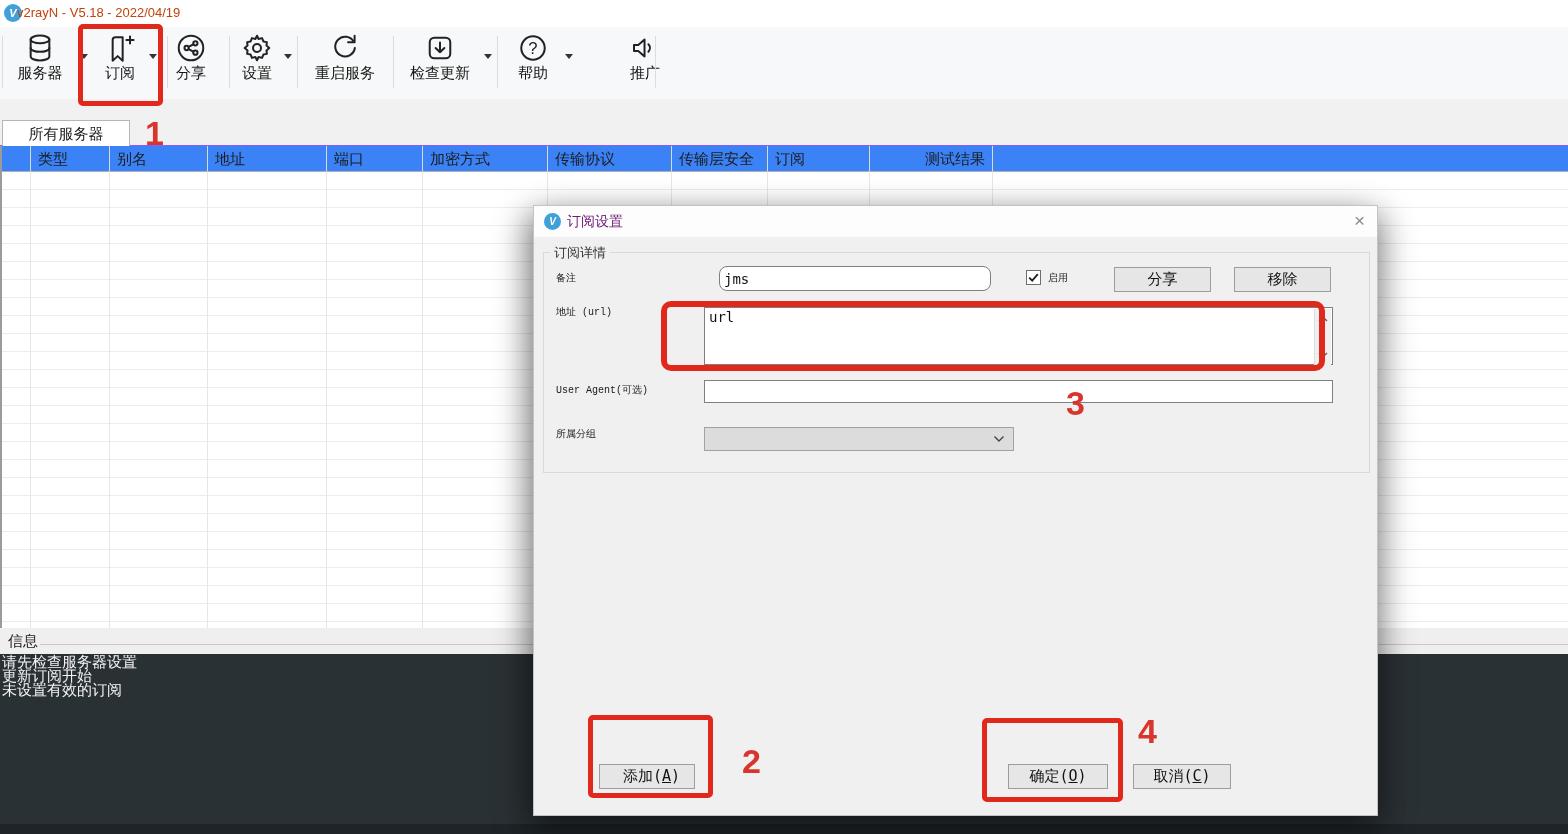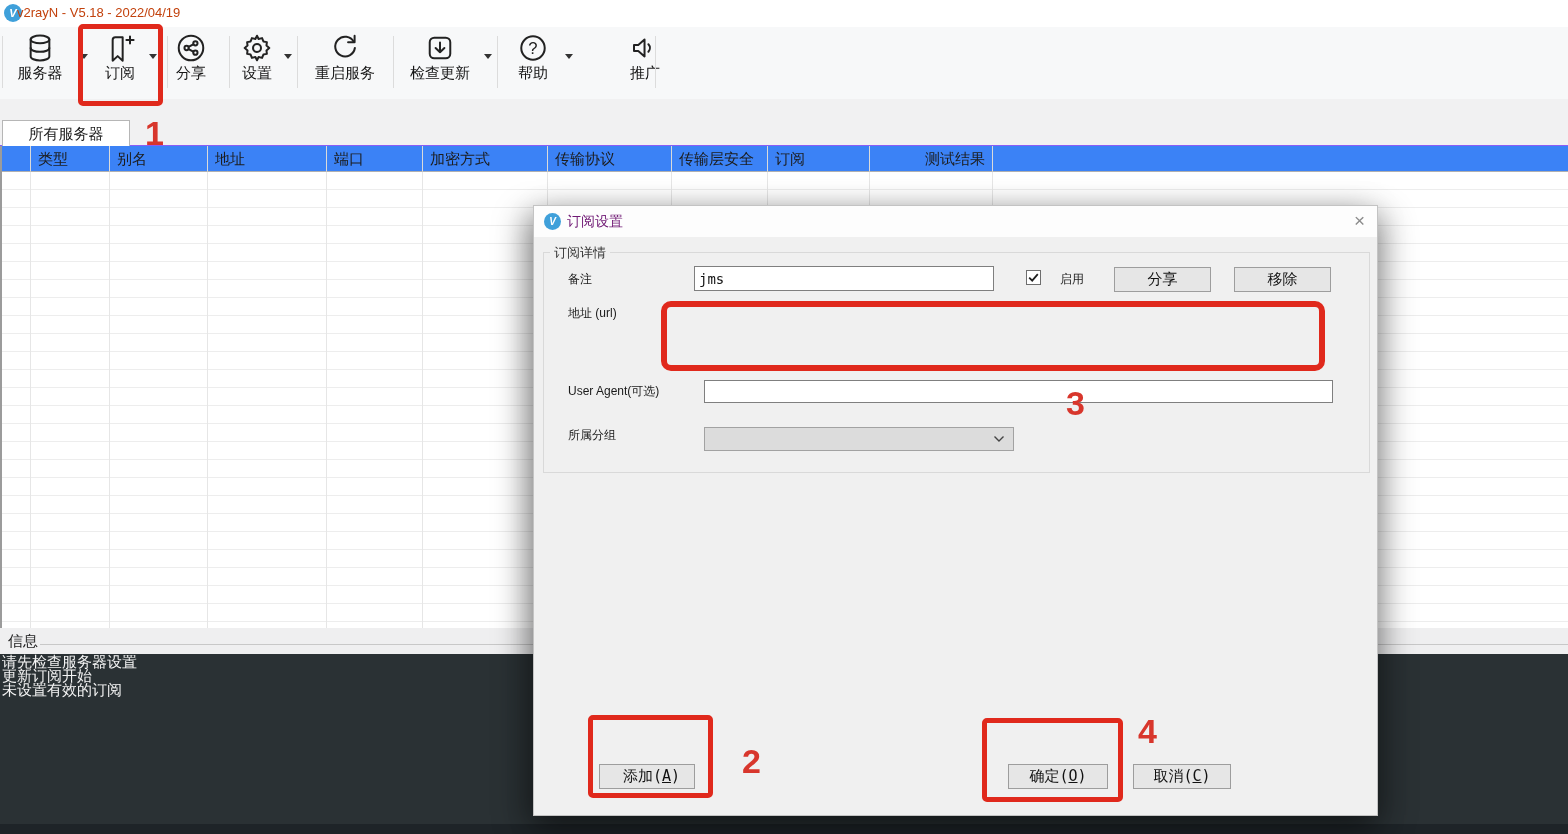--- a/index.html
+++ b/index.html
@@ -45,21 +45,21 @@
   
   .dialog{left:533px;top:205px;width:845px;height:611px;background:#f0f0f0;border:1px solid #c3c3c3;box-sizing:border-box;
           box-shadow:-8px 10px 30px rgba(0,0,0,.40), 8px 10px 30px rgba(0,0,0,.30);z-index:10;}
   .dlg-titlebar{left:0;top:0;width:843px;height:31px;background:#fdfdfd;}
   .dlg-logo{left:10px;top:7px;width:17px;height:17px;border-radius:50%;background:#3fa0da;color:#fff;
             font-size:10px;font-weight:bold;font-style:italic;text-align:center;line-height:17px;}
   .dlg-title{left:33px;top:7px;font-size:14px;color:#701a75;}
   .dlg-close{right:12px;top:5px;font-size:19px;color:#8c8c8c;line-height:20px;cursor:default;}
   .groupbox{left:9px;top:46px;width:827px;height:221px;border:1px solid #d9d9d9;box-sizing:border-box;}
   .gb-label{left:16px;top:38px;background:#f0f0f0;padding:0 4px;font-size:13px;color:#333;}
-  .flabel{font-family:Liberation Sans, sans-serif;font-size:12px;color:#1a1a1a;white-space:nowrap;margin-left:12px;}
+  .flabel{font-family:Liberation Mono, monospace;font-size:10px;color:#1a1a1a;white-space:nowrap;}
   .tbox{background:#fff;border:1px solid #7f7f7f;box-sizing:border-box;font-family:"DejaVu Sans Mono",monospace;
         font-size:14px;color:#111;padding:2px 4px;outline:none;}
   textarea.tbox{resize:none;padding:1px 4px;line-height:16px;}
   .wbtn{background:#e6e6e6;border:1px solid #9d9d9d;box-sizing:border-box;font-family:"DejaVu Sans Mono",monospace;
         font-size:15px;color:#111;text-align:center;cursor:default;}
   .checkbox{width:15px;height:15px;background:#fff;border:1px solid #6e6e6e;box-sizing:border-box;}
   .checkbox svg{width:13px;height:13px;display:block;}
   .combobox{background:#dcdcdc;border:1px solid #a2a2a2;box-sizing:border-box;}
   .cb-chevron{position:absolute;right:8px;top:7px;}
   .ta-scroll{position:absolute;right:1px;top:1px;width:16px;height:56px;background:#f0f0f0;border-left:1px solid #dcdcdc;}
@@ -192,31 +192,42 @@
     <div class="abs dlg-titlebar">
       <div class="abs dlg-logo">V</div>
       <div class="abs dlg-title">订阅设置</div>
       <div class="abs dlg-close">×</div>
     </div>
 
     <div class="abs groupbox"></div>
     <div class="abs gb-label">订阅详情</div>
 
     <div class="abs flabel" style="left:22px;top:65px;">备注</div>
-    <input class="abs tbox" style="left: 160px; top: 60px; width: 300px; height: 25px;" value="jms">
+    <input class="abs tbox" style="left: 185px; top: 60px; width: 272px; height: 25px; border-radius: 8px;" value="jms">
     <div class="abs checkbox" style="left:492px;top:64px;">
       <svg viewBox="0 0 13 13" fill="none" stroke="#1f1f1f" stroke-width="1.8">
           <polyline points="2.2,6.6 5.2,9.6 10.8,3.2"></polyline>
         </svg>
     </div>
     <div class="abs flabel" style="left:514px;top:65px;">启用</div>
     <div class="abs wbtn" style="left:580px;top:61px;width:97px;height:25px;line-height:23px;">分享</div>
     <div class="abs wbtn" style="left:700px;top:61px;width:97px;height:25px;line-height:23px;">移除</div>
 
     <div class="abs flabel" style="left:22px;top:99px;">地址 (url)</div>
+    <div class="abs" style="left:170px;top:101px;width:629px;height:58px;background:#fff;border:1px solid #7f7f7f;box-sizing:border-box;">
+      <textarea class="tbox" style="position: absolute; left: 0px; top: 0px; width: 611px; height: 56px; border: none;">url</textarea>
+      <div class="ta-scroll">
+        <svg style="top:6px;" viewBox="0 0 10 8" fill="none" stroke="#5a5a5a" stroke-width="1.4">
+            <polyline points="1,6 5,2 9,6"></polyline>
+          </svg>
+        <svg style="bottom:6px;" viewBox="0 0 10 8" fill="none" stroke="#5a5a5a" stroke-width="1.4">
+            <polyline points="1,2 5,6 9,2"></polyline>
+          </svg>
+      </div>
+    </div>
 
     <div class="abs flabel" style="left:22px;top:177px;">User Agent(可选)</div>
     <input class="abs tbox" style="left: 170px; top: 174px; width: 629px; height: 23px;" value="">
 
     <div class="abs flabel" style="left:22px;top:221px;">所属分组</div>
     <div class="abs combobox" style="left:170px;top:221px;width:310px;height:24px;">
       <svg class="cb-chevron" viewBox="0 0 12 8" width="12" height="8" fill="none" stroke="#444" stroke-width="1.4">
           <polyline points="1.5,1.5 6,6 10.5,1.5"></polyline>
         </svg>
     </div>

